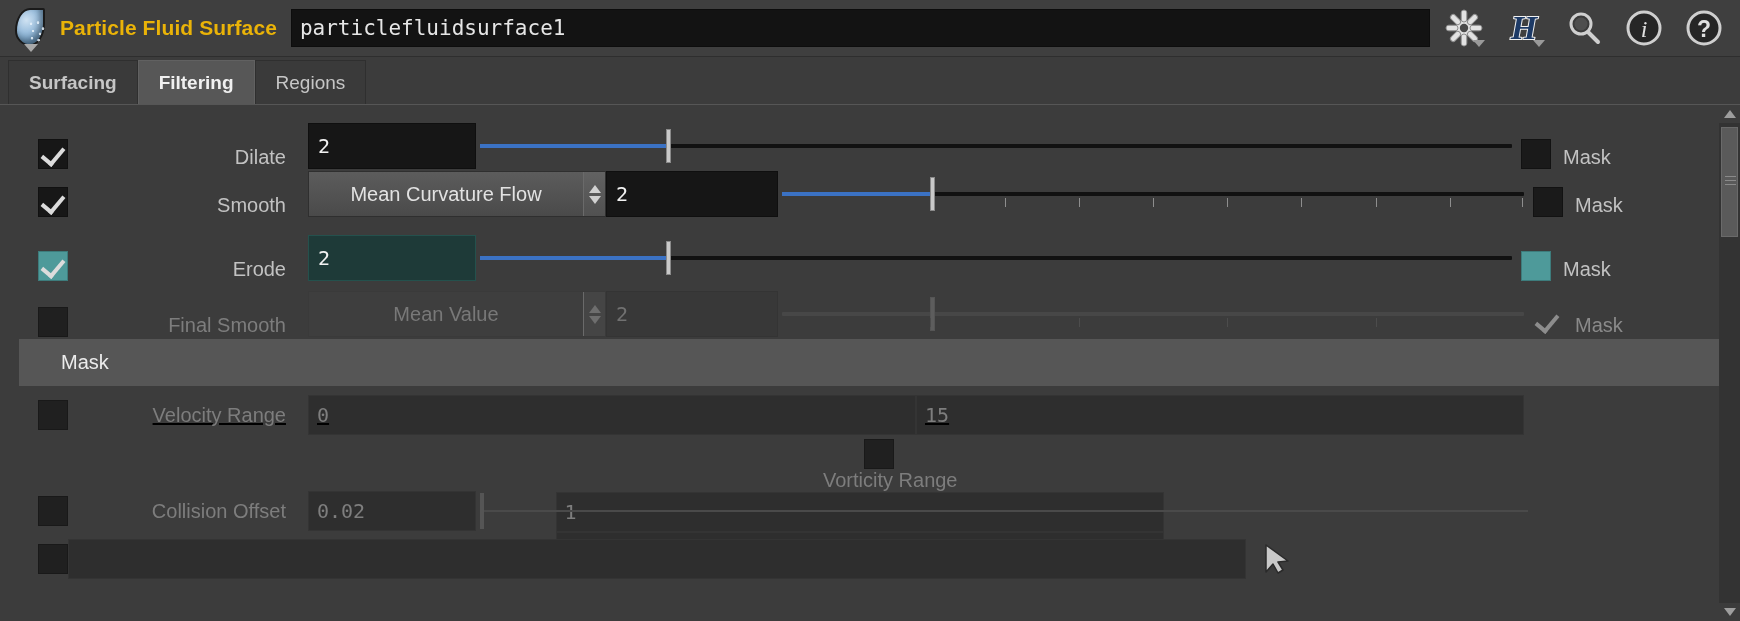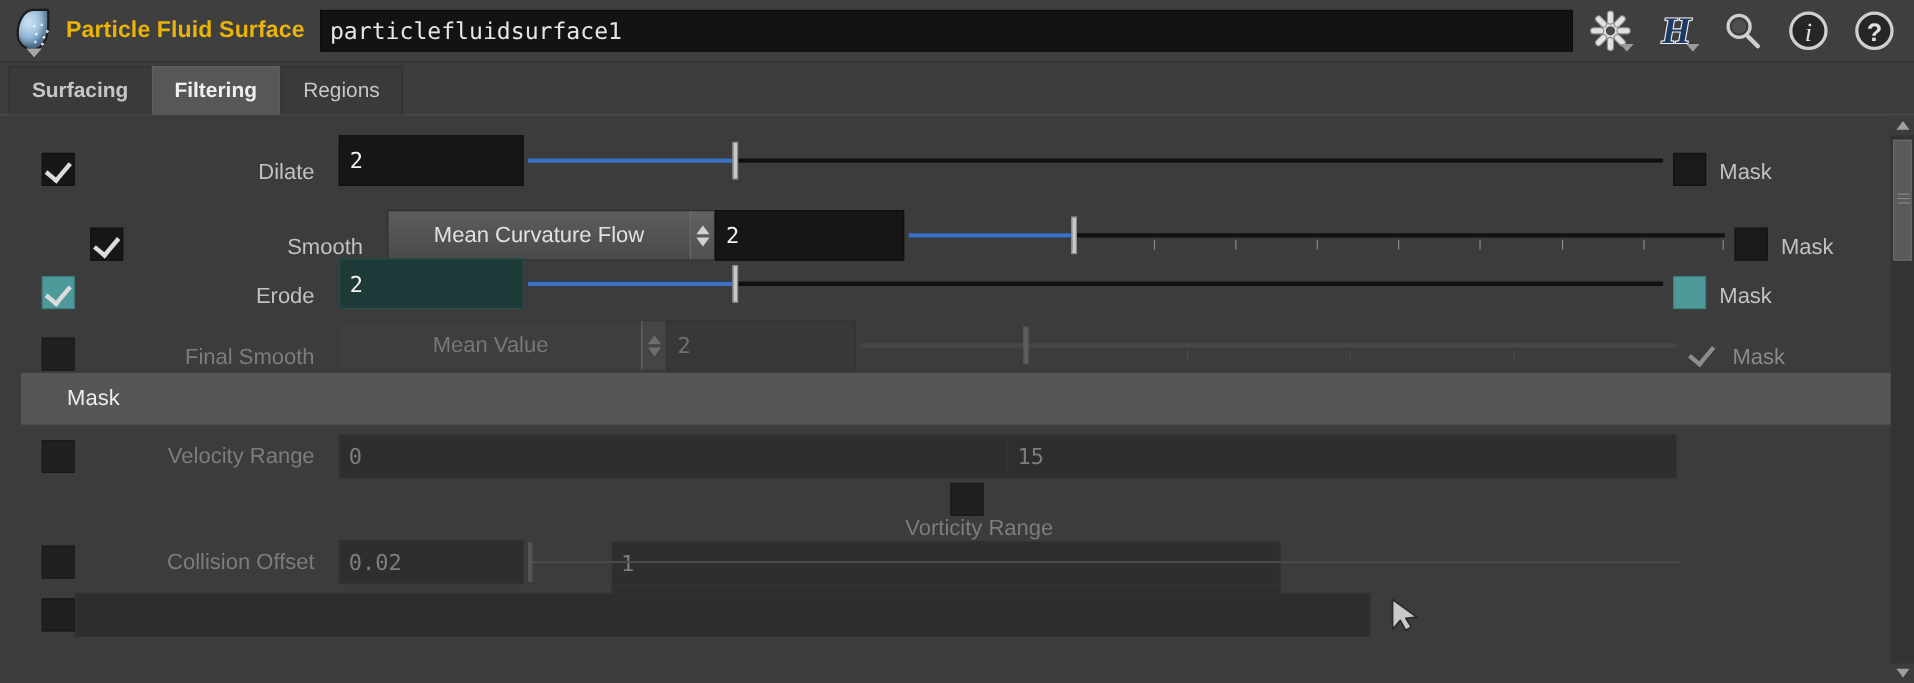--- a/index.html
+++ b/index.html
@@ -300,21 +300,21 @@
     <div class="num" style="width:168px;">2</div>
     <div class="slider" style="width:1032px;margin-left:4px;">
       <div class="strack"></div>
       <div class="sfill" style="width:18%;"></div>
       <div class="shandle" style="left:18%;"></div>
     </div>
     <div class="maskbox" style="margin-left:9px;"></div>
     <div class="masklbl">Mask</div>
   </div>
 
-  <div class="row" style="top:76px;height:56px;padding-left:44px;">
+  <div class="row" style="top:56px;height:56px;">
     <div class="chk on"></div>
     <div class="label">Smooth</div>
     <div class="menu" style="width:298px;">
       <span class="menu-txt">Mean Curvature Flow</span>
       <span class="spin">
           <i class="up"></i>
           <i class="down"></i>
         </span>
     </div>
     <div class="num" style="width:172px;">2</div>
@@ -374,21 +374,21 @@
       </div>
     </div>
     <div class="maskbox none" style="margin-left:9px;"></div>
     <div class="masklbl dim">Mask</div>
   </div>
 
   <div class="section" style="top:234px;">
     <span class="section-txt">Mask</span>
   </div>
 
-  <div class="lrow" style="top:286px;height:48px;">
+  <div class="lrow" style="top:286px;height:48px;text-decoration:underline;">
     <div class="chk dim"></div>
     <div class="label dim">Velocity Range</div>
     <div class="lfield" style="width:608px;">0</div>
     <div class="lfield" style="width:608px;">15</div>
   </div>
 
   <div class="lrow" style="top:334px;height:48px;flex-direction:column;">
     <div class="chk dim"></div>
     <div class="label dim">Vorticity Range</div>
     <div class="lfield" style="width:608px;">1</div>

